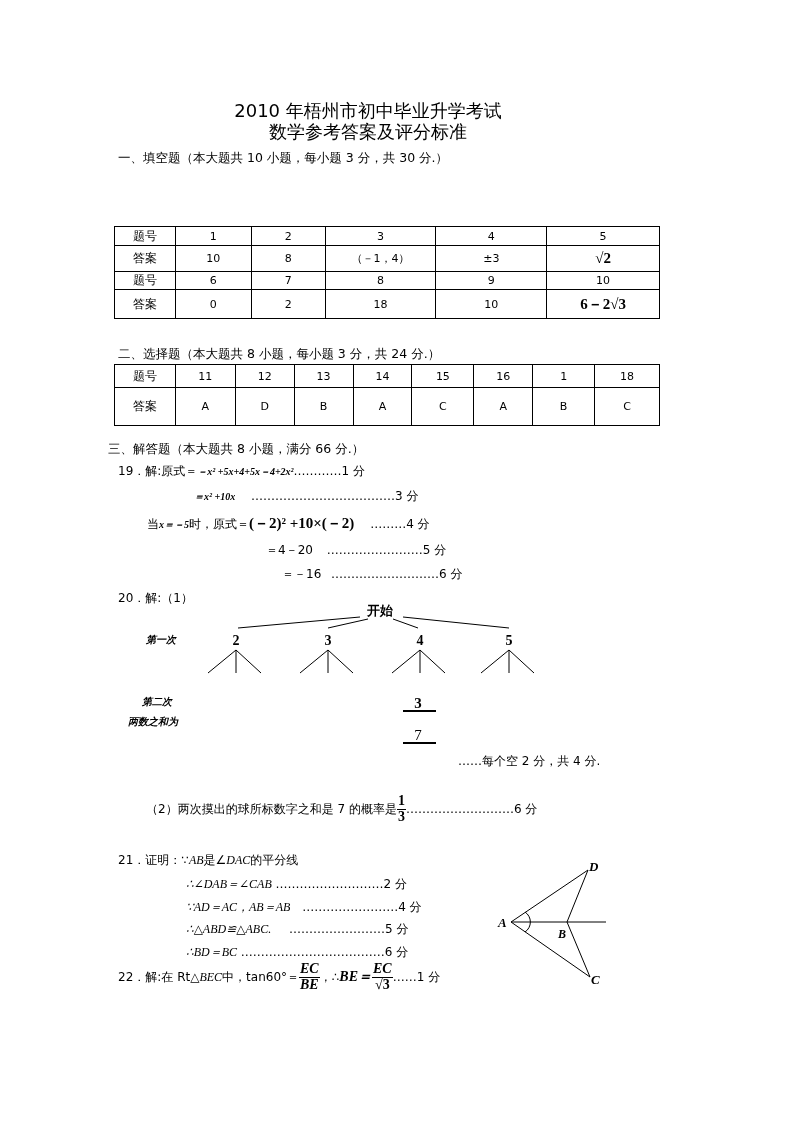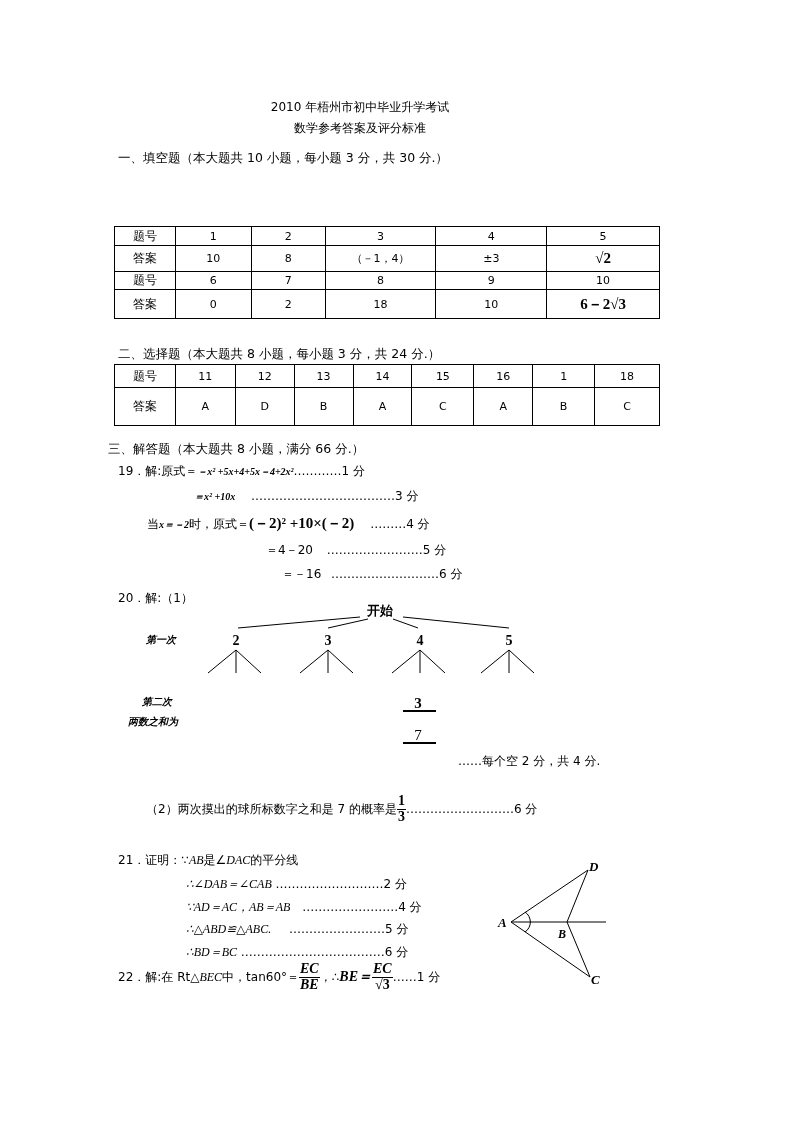--- a/index.html
+++ b/index.html
@@ -1,19 +1,19 @@
 <!DOCTYPE html>
 <html><head>
 <meta charset="utf-8">
 <style>
   html, body { margin:0; padding:0; background:#fff; }
   body { width:794px; height:1123px; position:relative; overflow:hidden;
          font-family:"DejaVu Sans","Liberation Sans",sans-serif; color:#000; font-size:12px; }
   .abs { position:absolute; white-space:nowrap; }
-  .title { left:4px; width:712px; text-align:center; font-size:12px; }
+  .title { left:12px; width:712px; text-align:center; font-size:18px; }
   .sec { font-size:12.5px; }
   table.grid { position:absolute; border-collapse:collapse; font-size:11px; }
   table.grid td { border:1px solid #000; text-align:center; padding:0; }
   .bmath { font-family:"Liberation Serif","DejaVu Serif",serif; font-weight:bold; font-style:italic; font-size:10px; }
   .bnum { font-family:"Liberation Serif","DejaVu Serif",serif; font-weight:bold; font-size:15px; }
   .it { font-style:italic; font-family:"Liberation Serif","DejaVu Serif",serif; font-size:12px; }
   .score { font-size:12px; }
   .frac { display:inline-block; vertical-align:middle; text-align:center; line-height:1.05; }
   .frac .num { display:block; border-bottom:1.2px solid #000; padding:0 1px; }
   .frac .den { display:block; padding:0 1px; }
@@ -115,21 +115,21 @@
 <div class="abs sec" style="left:108px; top:441px;">三、解答题（本大题共 8 小题，满分 66 分.）</div>
 
 <div class="abs" style="left:118px; top:463px;">
   <span>19．解:原式＝</span><span class="bmath">－x² +5x+4+5x－4+2x²</span><span>…………</span><span class="score">1 分</span>
 </div>
 <div class="abs" style="left:194px; top:488px;">
   <span class="bmath">＝x² +10x</span>
   <span style="margin-left:12px">………………………………</span><span class="score">3 分</span>
 </div>
 <div class="abs" style="left:147px; top:514px;">
-  <span>当</span><span class="bmath">x＝－2</span><span>时，原式＝</span><span class="bnum">(－2)² +10×(－2)</span>
+  <span>当</span><span class="bmath">x＝－5</span><span>时，原式＝</span><span class="bnum">(－2)² +10×(－2)</span>
   <span style="margin-left:12px">………</span><span class="score">4 分</span>
 </div>
 <div class="abs" style="left:266px; top:542px;">
   <span>＝4－20</span>
   <span style="margin-left:10px">……………………</span><span class="score">5 分</span>
 </div>
 <div class="abs" style="left:266px; top:566px;margin-left:16px;">
   <span>＝－16</span>
   <span style="margin-left:6px">………………………</span><span class="score">6 分</span>
 </div>

